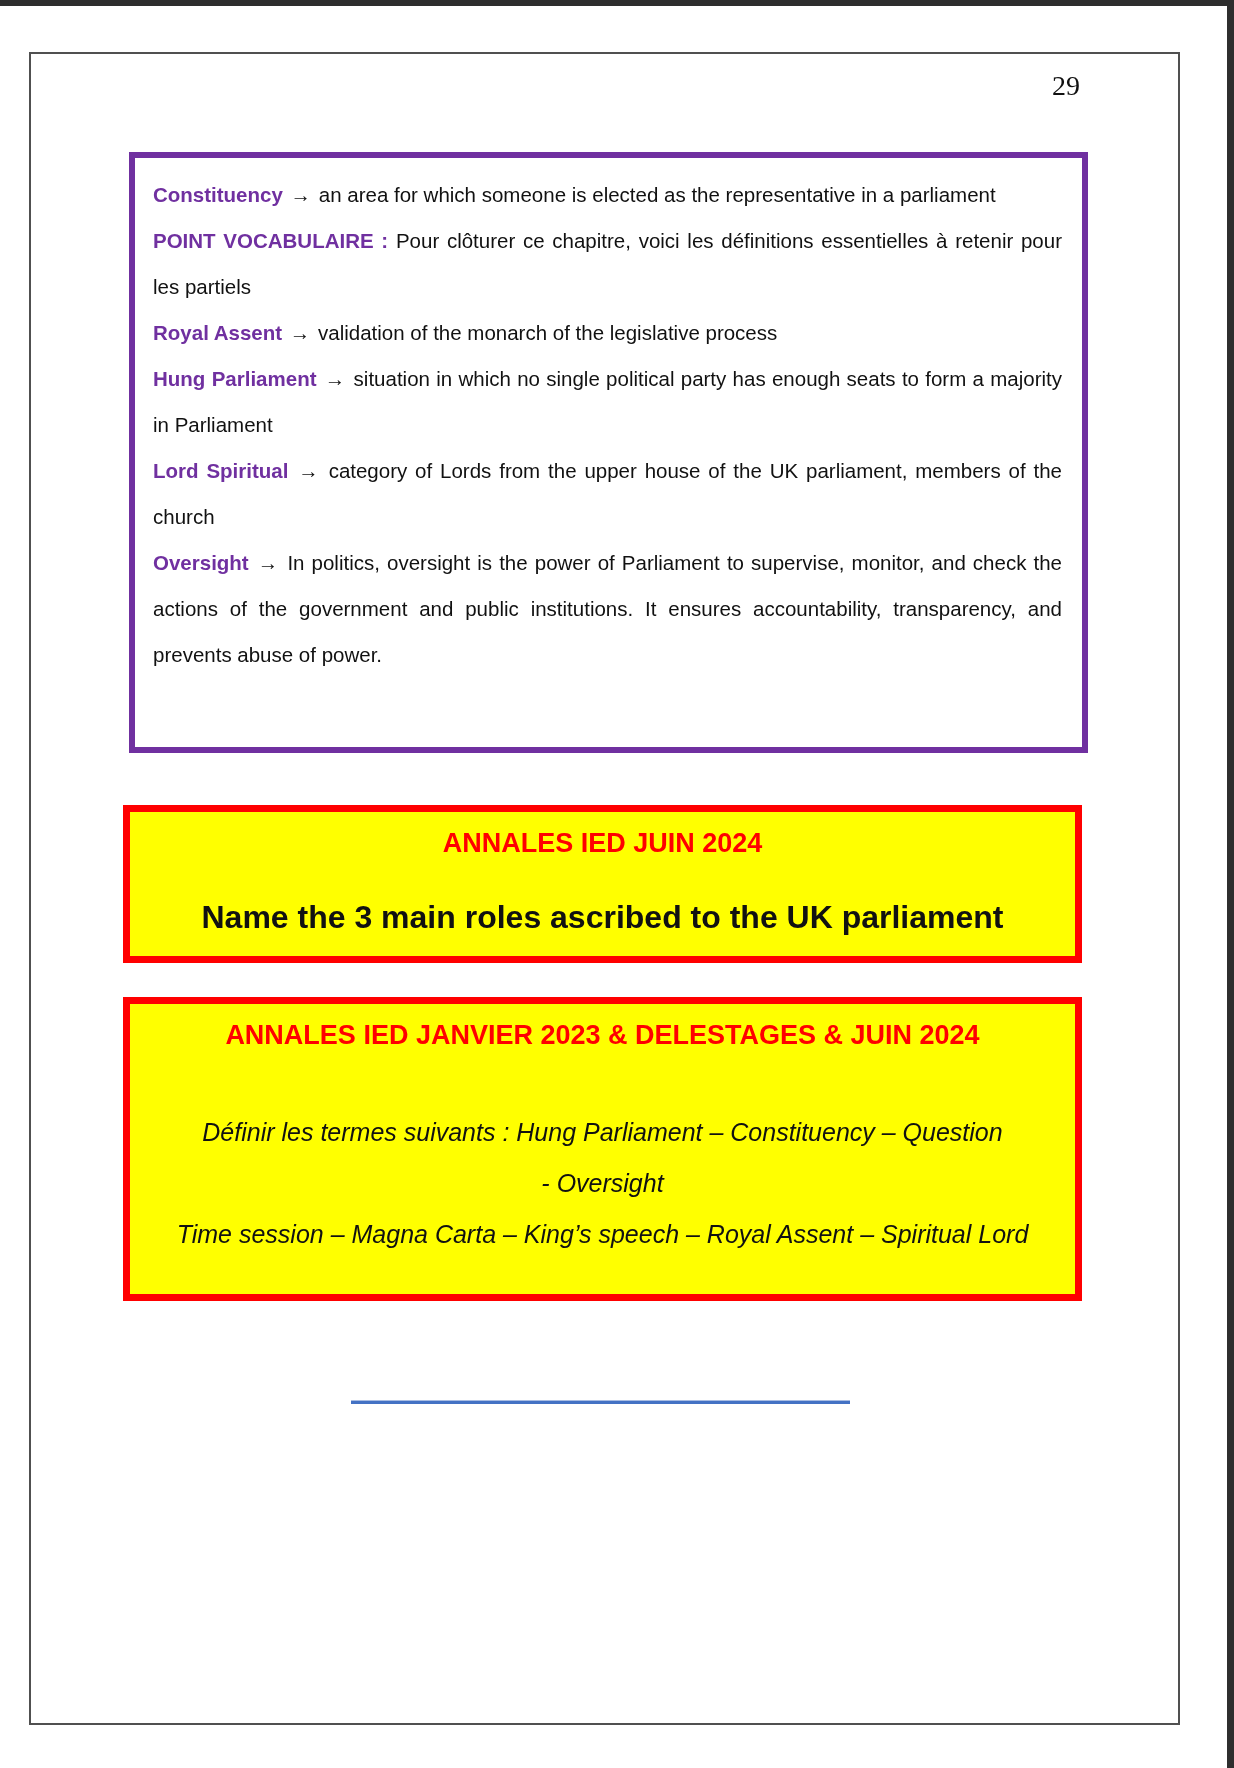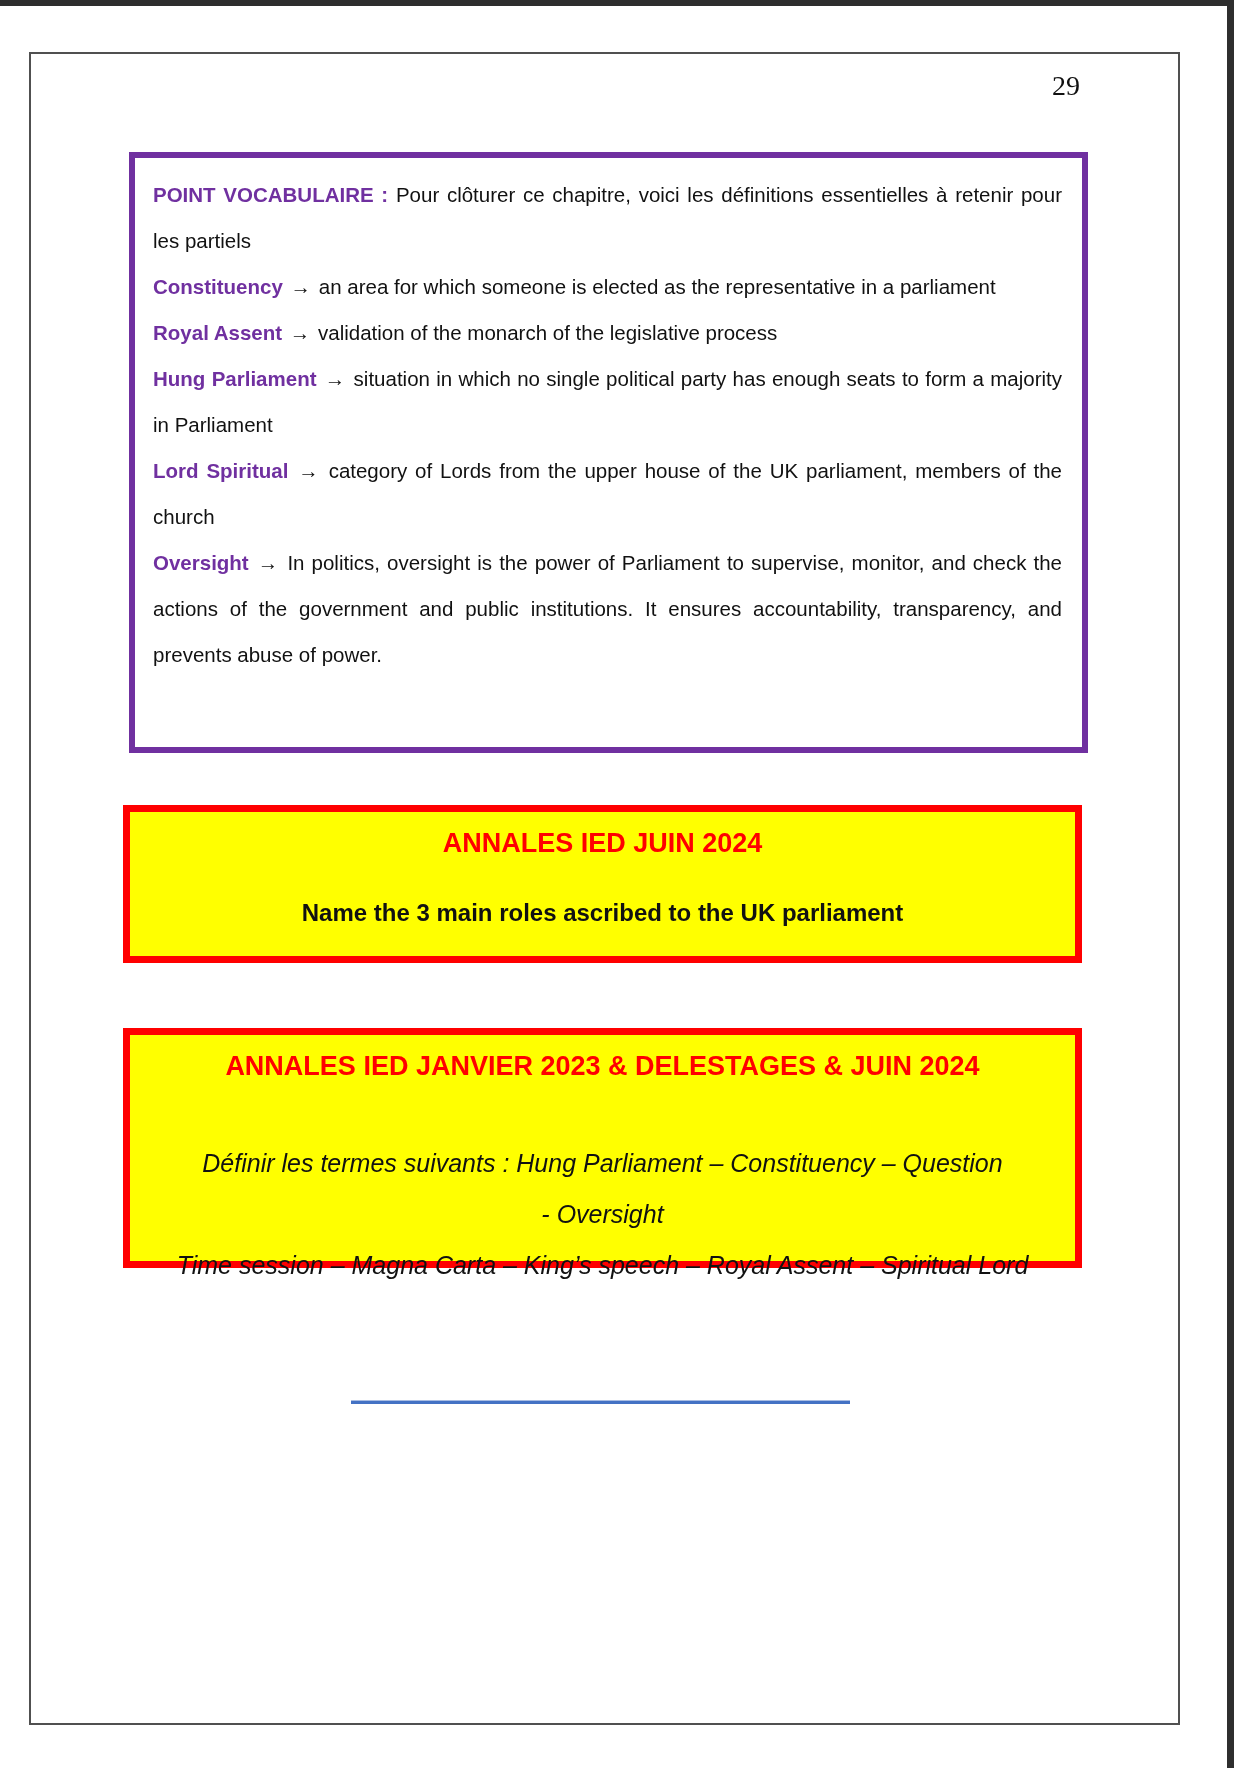--- a/index.html
+++ b/index.html
@@ -70,33 +70,33 @@
   .annales-box {
     position: absolute;
     left: 123px;
     width: 959px;
     box-sizing: border-box;
     background: #FFFF00;
     border: 7px solid #FF0000;
     text-align: center;
   }
   .annales-box-1 { top: 805px; height: 158px; }
-  .annales-box-2 { top: 1028px; height: 240px; }
+  .annales-box-2 { top: 997px; height: 304px; }
   .annales-title {
     margin: 0;
     padding-top: 16px;
     font-size: 27px;
     font-weight: bold;
     color: #FF0000;
     letter-spacing: 0px;
   }
   .annales-question {
     margin: 0;
     padding-top: 40px;
-    font-size: 24px;
+    font-size: 32px;
     font-weight: bold;
     color: #111111;
   }
   .annales-body {
     margin: 0;
     padding-top: 56px;
     font-size: 25px;
     font-weight: normal;
     font-style: italic;
     color: #111111;
@@ -117,27 +117,27 @@
 <body>
 
 <div class="scan-edge-top"></div>
 <div class="scan-edge-right"></div>
 <div class="page-frame"></div>
 
 <div class="page-number">29</div>
 
 <div class="vocab-box">
   <p>
-    <span class="vocab-label">POINT VOCABULAIRE :</span>
-    <span>Pour clôturer ce chapitre, voici les définitions essentielles à retenir pour les partiels</span>
-  </p>
-  <p>
     <span class="vocab-term">Constituency</span>
     <span class="arrow-glyph">→</span>
     <span>an area for which someone is elected as the representative in a parliament</span>
+  </p>
+  <p>
+    <span class="vocab-label">POINT VOCABULAIRE :</span>
+    <span>Pour clôturer ce chapitre, voici les définitions essentielles à retenir pour les partiels</span>
   </p>
   <p>
     <span class="vocab-term">Royal Assent</span>
     <span class="arrow-glyph">→</span>
     <span>validation of the monarch of the legislative process</span>
   </p>
   <p>
     <span class="vocab-term">Hung Parliament</span>
     <span class="arrow-glyph">→</span>
     <span>situation in which no single political party has enough seats to form a majority in Parliament</span>

